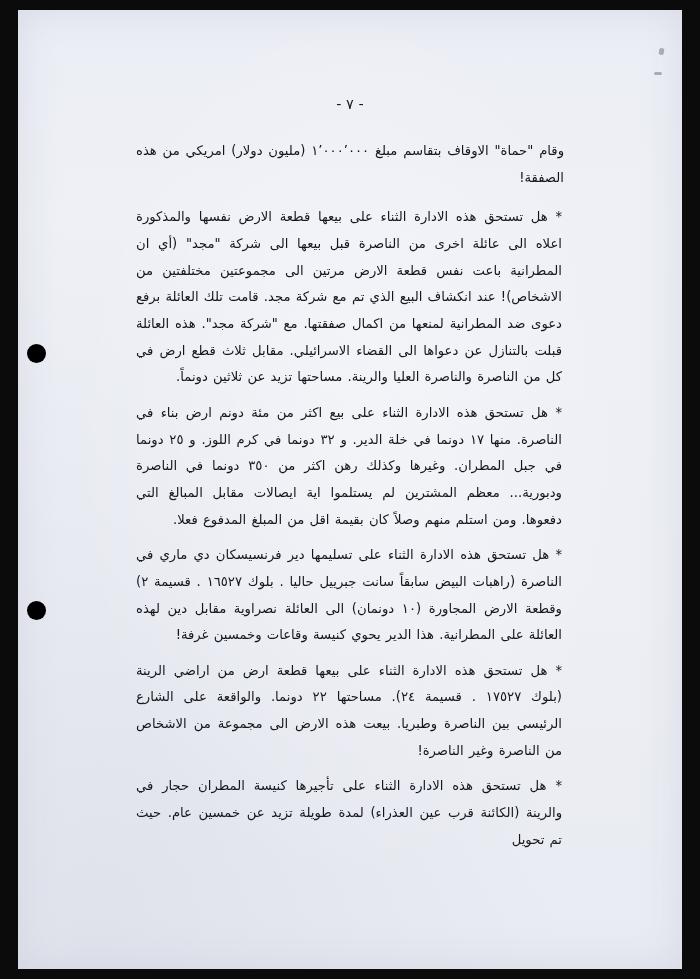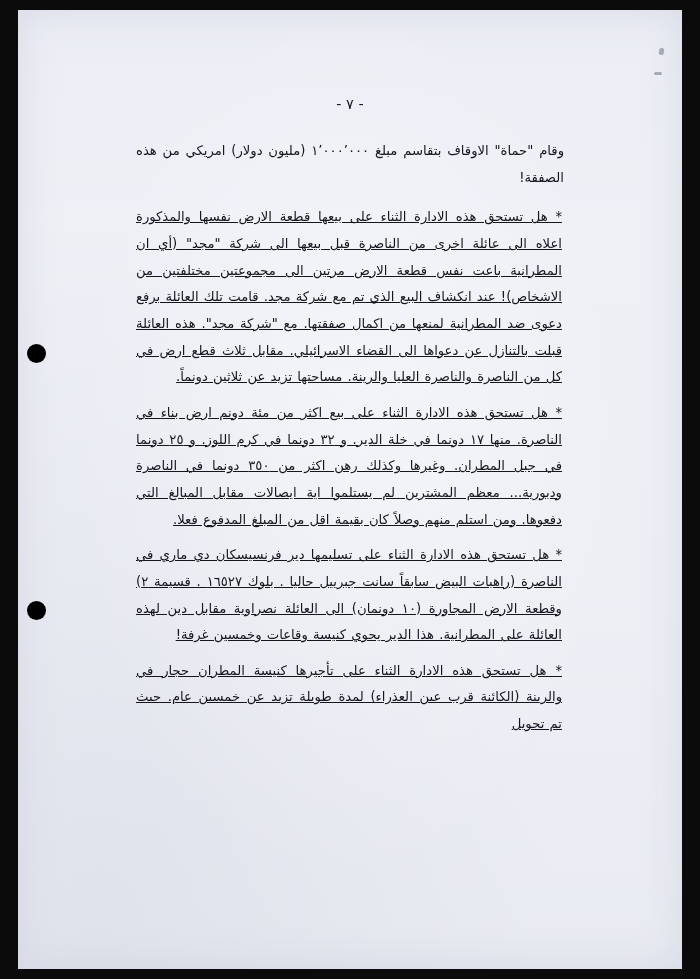--- a/index.html
+++ b/index.html
@@ -84,21 +84,20 @@
     line-height: 2.02;
     color: #15151c;
     margin: 0 0 9px 0;
     word-spacing: 1px;
   }
   .para.lead {
     margin-bottom: 13px;
   }
   .para.q {
     padding-right: 2px;
-    text-decoration: underline;
   }
 </style>
 </head>
 <body>
 
 <div class="scan-frame">
 
   <div class="page-sheet">
     <div class="grain"></div>
     <div class="corner-mark m1"></div>
@@ -109,20 +108,21 @@
       <div class="page-number">- ٧ -</div>
 
       <p class="para lead">وقام "حماة" الاوقاف بتقاسم مبلغ ١٬٠٠٠٬٠٠٠ (مليون دولار) امريكي من هذه الصفقة!</p>
 
       <p class="para q">* هل تستحق هذه الادارة الثناء على بيعها قطعة الارض نفسها والمذكورة اعلاه الى عائلة اخرى من الناصرة قبل بيعها الى شركة "مجد" (أي ان المطرانية باعت نفس قطعة الارض مرتين الى مجموعتين مختلفتين من الاشخاص)! عند انكشاف البيع الذي تم مع شركة مجد. قامت تلك العائلة برفع دعوى ضد المطرانية لمنعها من اكمال صفقتها. مع "شركة مجد". هذه العائلة قبلت بالتنازل عن دعواها الى القضاء الاسرائيلي. مقابل ثلاث قطع ارض في كل من الناصرة والناصرة العليا والرينة. مساحتها تزيد عن ثلاثين دونماً.</p>
 
       <p class="para q">* هل تستحق هذه الادارة الثناء على بيع اكثر من مئة دونم ارض بناء في الناصرة. منها ١٧ دونما في خلة الدير. و ٣٢ دونما في كرم اللوز. و ٢٥ دونما في جبل المطران. وغيرها وكذلك رهن اكثر من ٣٥٠ دونما في الناصرة ودبورية... معظم المشترين لم يستلموا اية ايصالات مقابل المبالغ التي دفعوها. ومن استلم منهم وصلاً كان بقيمة اقل من المبلغ المدفوع فعلا.</p>
 
       <p class="para q">* هل تستحق هذه الادارة الثناء على تسليمها دير فرنسيسكان دي ماري في الناصرة (راهبات البيض سابقاً سانت جبرييل حاليا . بلوك ١٦٥٢٧ . قسيمة ٢) وقطعة الارض المجاورة (١٠ دونمان) الى العائلة نصراوية مقابل دين لهذه العائلة على المطرانية. هذا الدير يحوي كنيسة وقاعات وخمسين غرفة!</p>
 
+      <p class="para q">* هل تستحق هذه الادارة الثناء على بيعها قطعة ارض من اراضي الرينة (بلوك ١٧٥٢٧ . قسيمة ٢٤). مساحتها ٢٢ دونما. والواقعة على الشارع الرئيسي بين الناصرة وطبريا. بيعت هذه الارض الى مجموعة من الاشخاص من الناصرة وغير الناصرة!</p>
 
       <p class="para q">* هل تستحق هذه الادارة الثناء على تأجيرها كنيسة المطران حجار في والرينة (الكائنة قرب عين العذراء) لمدة طويلة تزيد عن خمسين عام. حيث تم تحويل</p>
 
     </div>
   </div>
 
   <div class="punch p1"></div>
   <div class="punch p2"></div>
 
 </div>

